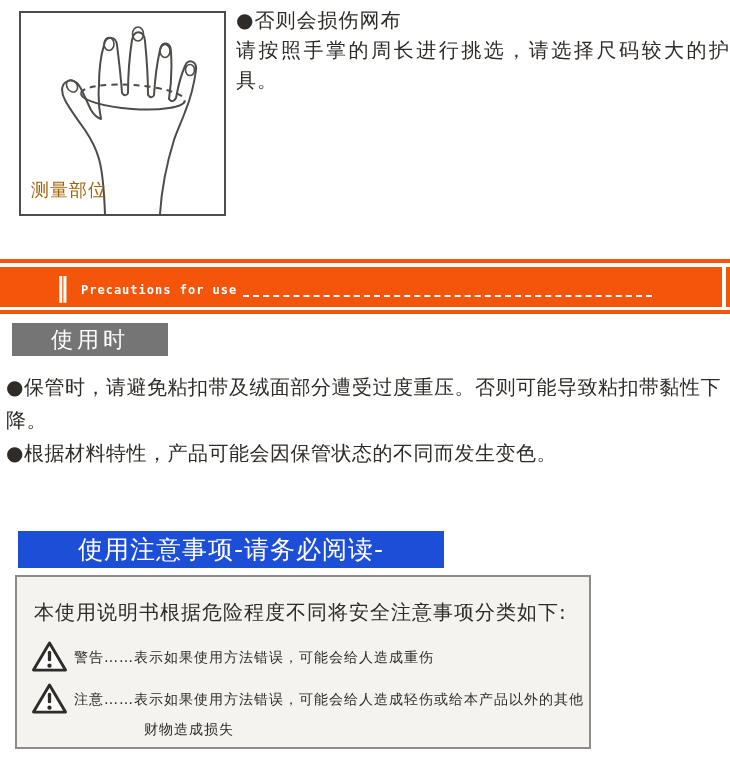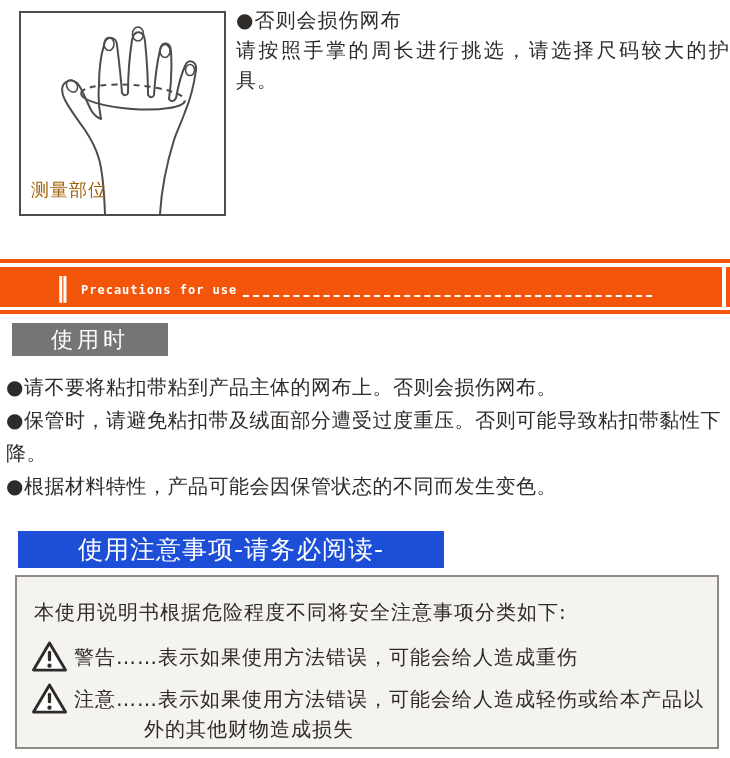--- a/index.html
+++ b/index.html
@@ -63,34 +63,34 @@
     font-size:20px;line-height:33px;letter-spacing:0.5px;color:#2f2b28;
   }
   .bullets div{margin:0;}
   
   .notice-banner{
     position:absolute;left:18px;top:531px;width:426px;height:37px;
     background:#1d4ed8;color:#fff;font-size:25px;letter-spacing:1px;
     display:flex;align-items:center;justify-content:center;white-space:nowrap;
   }
   .notice-box{
-    position:absolute;left:15px;top:575px;width:704px;height:174px;
+    position:absolute;left:15px;top:575px;width:576px;height:174px;
     border:2px solid #8e8b87;background:#f4f3f0;box-sizing:border-box;
   }
   .notice-intro{
     margin:22px 0 0 17px;font-size:20px;letter-spacing:1px;color:#2f2b28;
   }
   .warn-row{
     display:flex;align-items:flex-start;margin-left:14px;
   }
   .warn-row.first{margin-top:16px;}
   .warn-row.second{margin-top:11px;}
   .warn-icon{flex:0 0 auto;margin-right:6px;margin-top:-2px;}
   .warn-text{
-    width:628px;font-size:20px;line-height:30px;letter-spacing:1px;
+    width:628px;font-size:14px;line-height:30px;letter-spacing:1px;
     color:#2f2b28;padding-left:70px;text-indent:-70px;
   }
 </style>
 </head>
 <body>
 
 <div class="hand-box">
   <svg width="203" height="201" viewBox="0 0 203 201">
     <g fill="#ffffff" stroke="#4f4b49" stroke-width="2" stroke-linejoin="round" stroke-linecap="round">
       <path d="M 84 201
@@ -144,21 +144,20 @@
 <div class="orange-band">
   <span class="band-marker">‖</span>
   <span class="band-title-en">Precautions for use</span>
   <span class="band-dashes"></span>
   <span class="band-white-stripe"></span>
 </div>
 <div class="rule-bottom"></div>
 
 <div class="use-label">使用时</div>
 <div class="bullets">
-  <div>●请不要将粘扣带粘到产品主体的网布上。否则会损伤网布。</div>
   <div>●保管时，请避免粘扣带及绒面部分遭受过度重压。否则可能导致粘扣带黏性下降。</div>
   <div>●根据材料特性，产品可能会因保管状态的不同而发生变色。</div>
 </div>
 
 <div class="notice-banner">使用注意事项-请务必阅读-</div>
 
 <div class="notice-box">
   <div class="notice-intro">本使用说明书根据危险程度不同将安全注意事项分类如下:</div>
 
   <div class="warn-row first">

